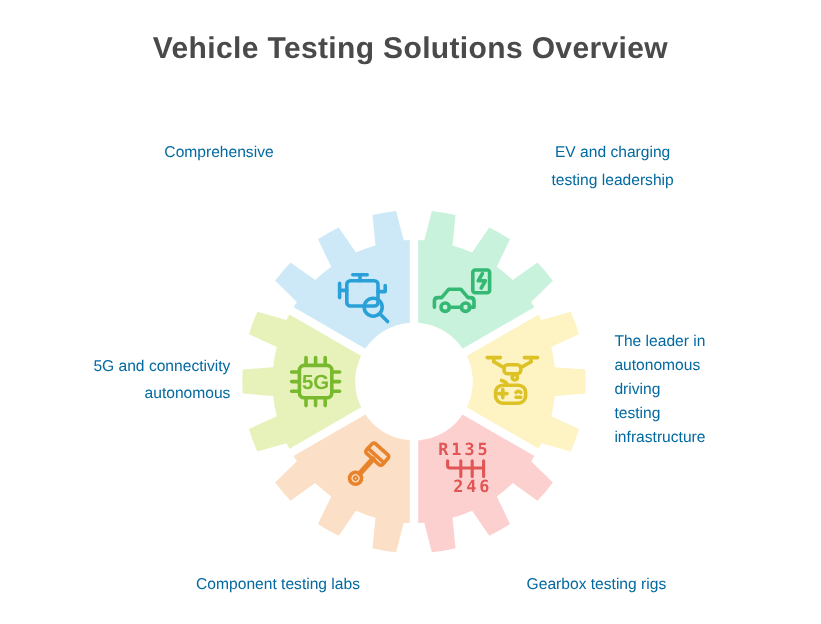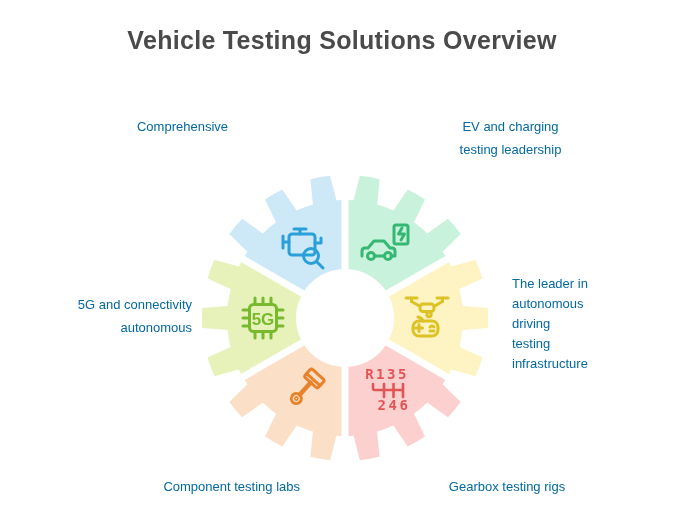--- a/index.html
+++ b/index.html
@@ -11,21 +11,21 @@
   .title{
     position:absolute;left:0;right:0;top:26px;margin:0;
     text-align:center;font-size:25px;font-weight:bold;color:#4a4a4a;letter-spacing:.3px;
   }
   .lbl{position:absolute;color:#0369a1;font-size:13px;line-height:23px;}
   .lbl-top-left{left:60px;top:115px;width:245px;text-align:center;}
   .lbl-top-right{left:388px;top:115px;width:245px;text-align:center;}
   .lbl-right{left:512px;top:274px;width:165px;text-align:left;line-height:20px;}
   .lbl-left{left:0px;top:293px;width:178px;text-align:right;margin-left:14px;}
   .lbl-bottom-left{left:60px;top:475px;width:240px;text-align:right;}
-  .lbl-bottom-right{left:387px;top:475px;width:240px;text-align:center;}
+  .lbl-bottom-right{left:377px;top:475px;width:240px;text-align:center;}
   svg{position:absolute;left:0;top:0;}
   text{user-select:none;}
 </style>
 </head>
 <body>
 
 <div class="canvas">
 
   <h1 class="title">Vehicle Testing Solutions Overview</h1>
 

